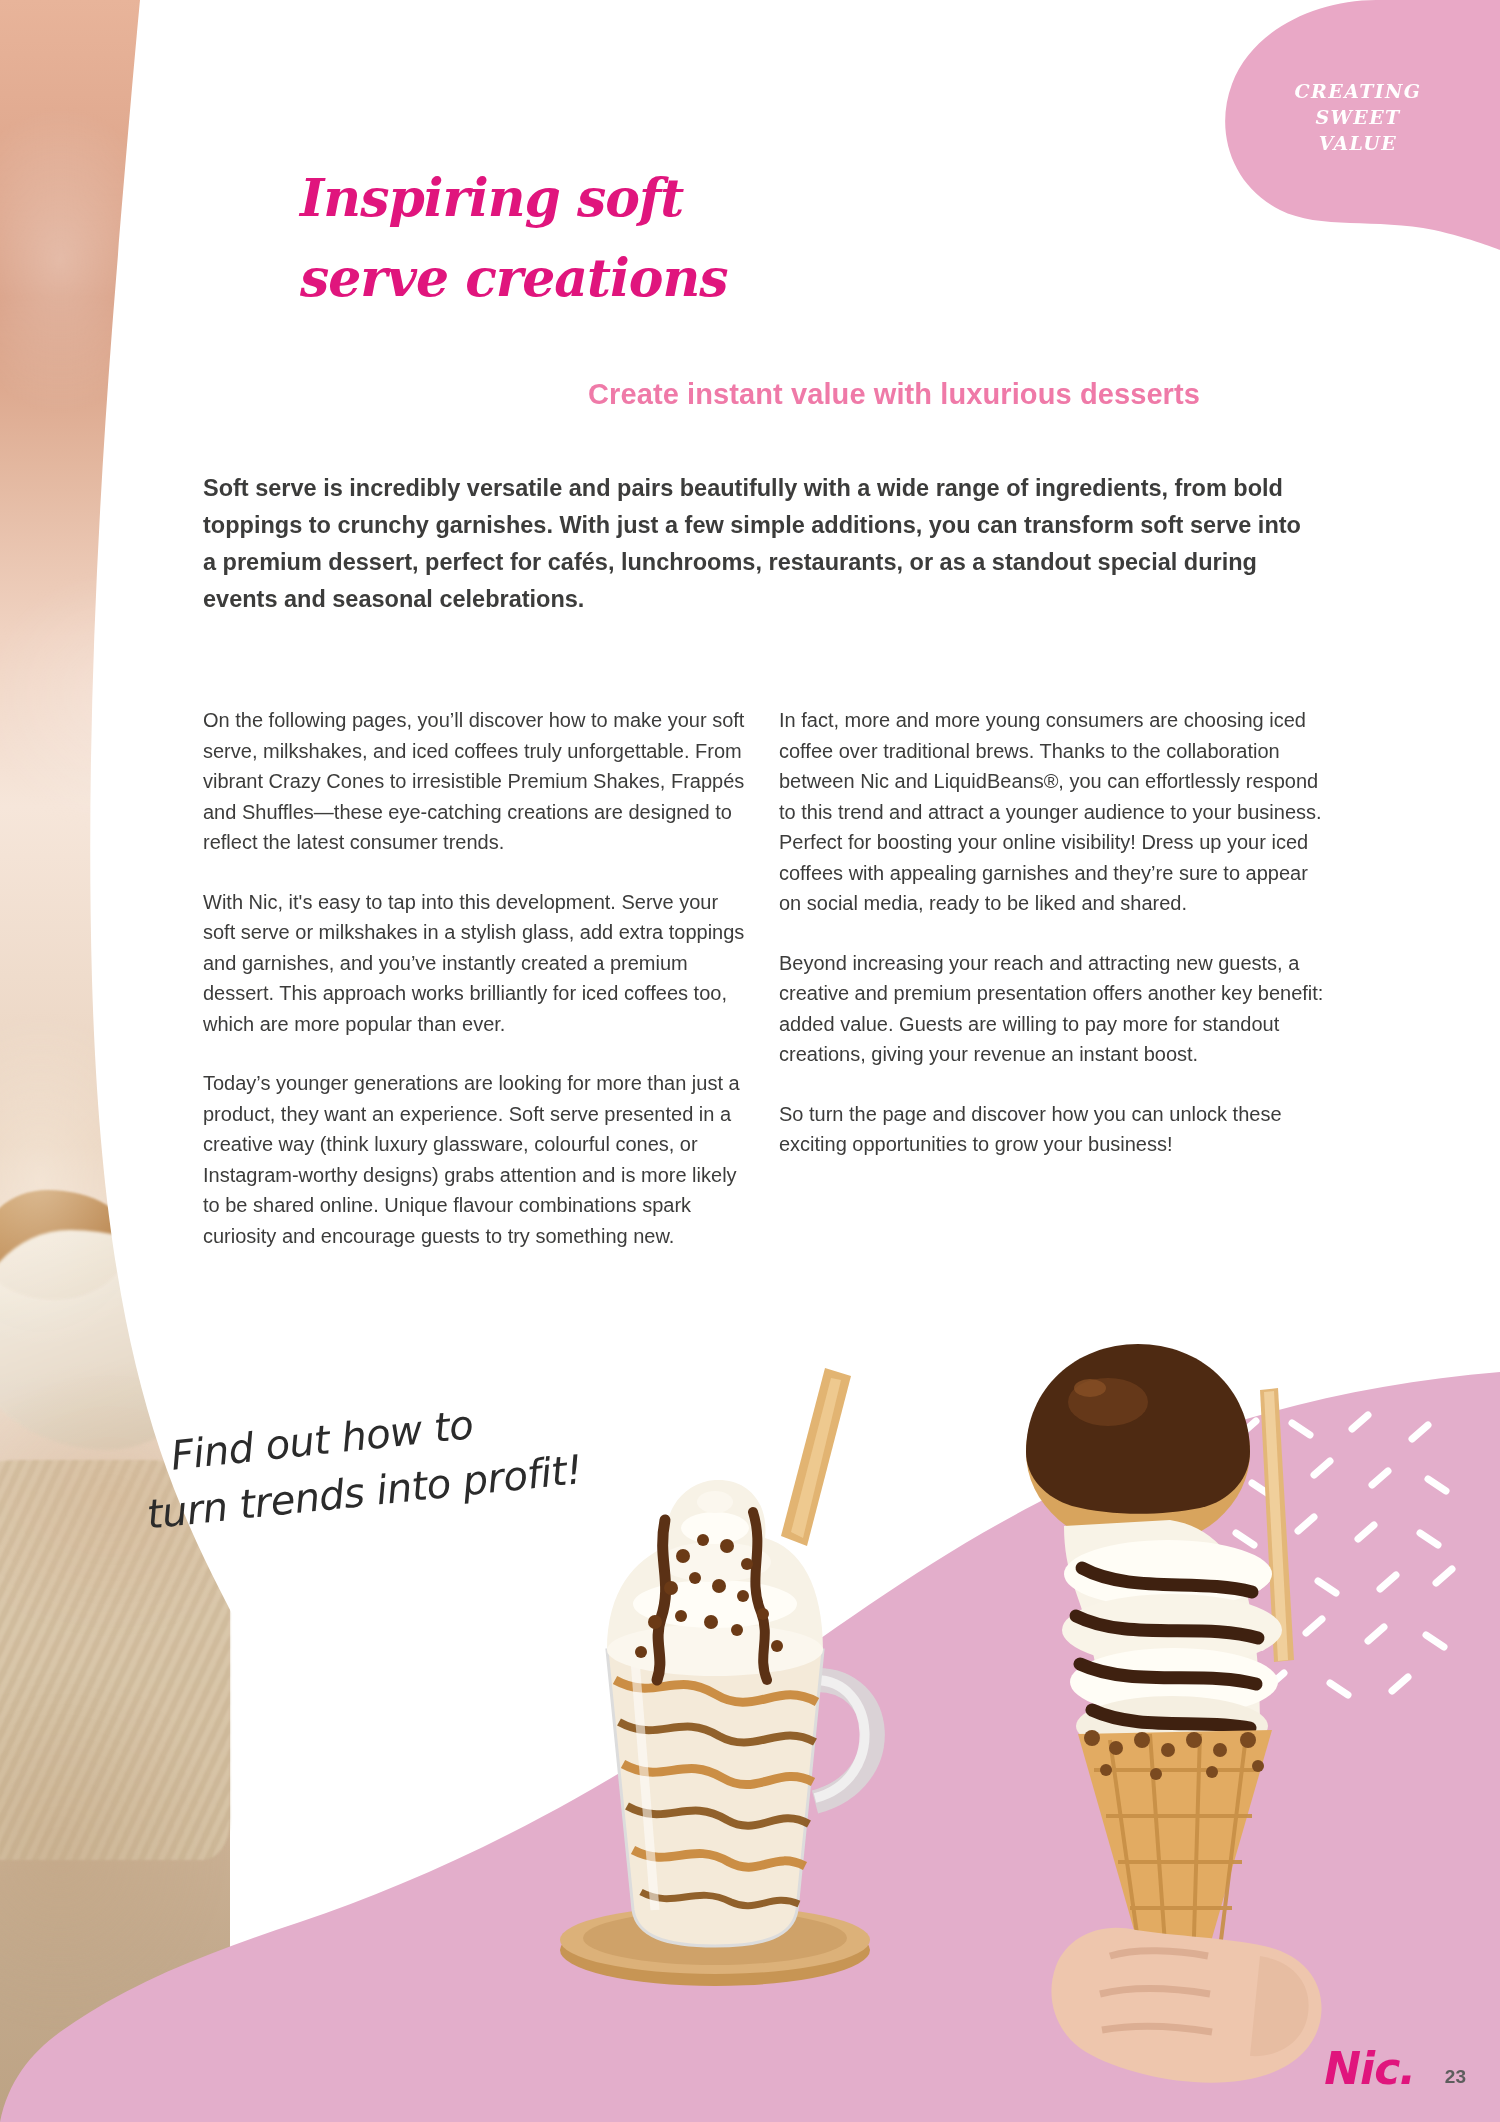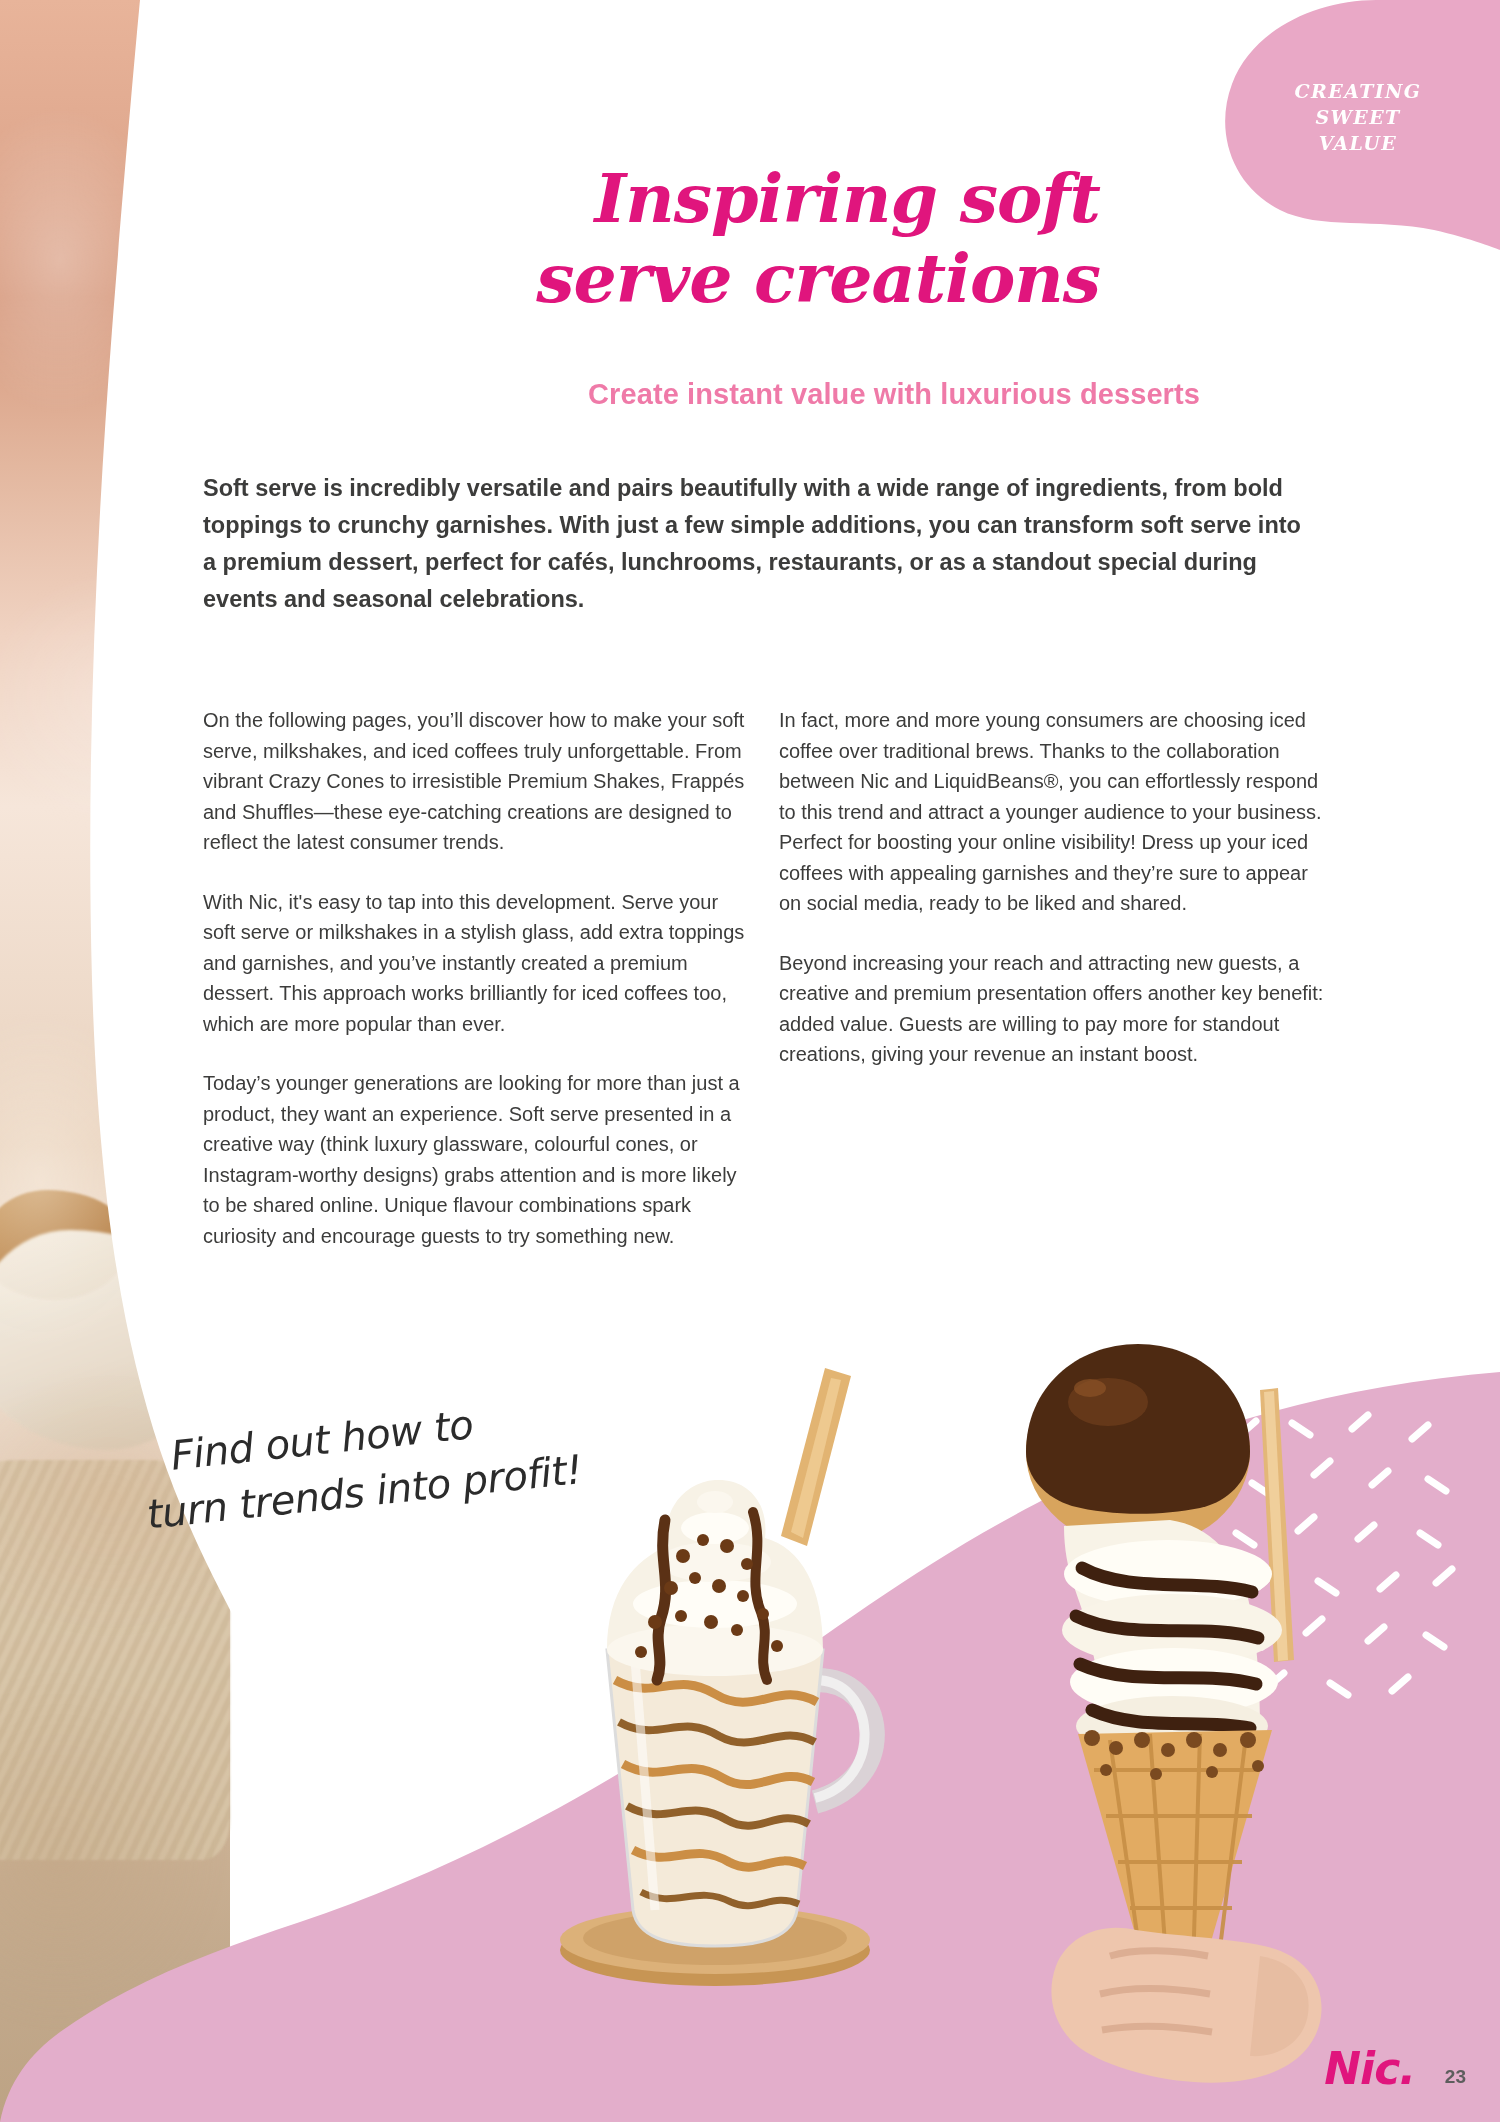--- a/index.html
+++ b/index.html
@@ -128,25 +128,25 @@
 
   
   .headline {
     position: absolute;
     left: 300px;
     top: 142px;
     width: 800px;
     font-family: "DejaVu Serif", serif;
     font-style: italic;
     font-weight: bold;
-    font-size: 68px;
+    font-size: 52px;
     line-height: 80px;
     color: #e0157d;
     letter-spacing: -1px;
-    text-align: right;
+    text-align: left;
     margin-top: 16px;
   }
   .subhead {
     position: absolute;
     left: 200px;
     top: 378px;
     width: 1000px;
     text-align: right;
     font-size: 29px;
     font-weight: bold;
@@ -284,20 +284,21 @@
   <div class="lead">Soft serve is incredibly versatile and pairs beautifully with a wide range of ingredients, from bold toppings to crunchy garnishes. With just a few simple additions, you can transform soft serve into a premium dessert, perfect for cafés, lunchrooms, restaurants, or as a standout special during events and seasonal celebrations.</div>
 
   <div class="col left">
     <p>On the following pages, you’ll discover how to make your soft serve, milkshakes, and iced coffees truly unforgettable. From vibrant Crazy Cones to irresistible Premium Shakes, Frappés and Shuffles—these eye-catching creations are designed to reflect the latest consumer trends.</p>
     <p>With Nic, it's easy to tap into this development. Serve your soft serve or milkshakes in a stylish glass, add extra toppings and garnishes, and you’ve instantly created a premium dessert. This approach works brilliantly for iced coffees too, which are more popular than ever.</p>
     <p>Today’s younger generations are looking for more than just a product, they want an experience. Soft serve presented in a creative way (think luxury glassware, colourful cones, or Instagram-worthy designs) grabs attention and is more likely to be shared online. Unique flavour combinations spark curiosity and encourage guests to try something new.</p>
   </div>
   <div class="col right">
     <p>In fact, more and more young consumers are choosing iced coffee over traditional brews. Thanks to the collaboration between Nic and LiquidBeans®, you can effortlessly respond to this trend and attract a younger audience to your business. Perfect for boosting your online visibility! Dress up your iced coffees with appealing garnishes and they’re sure to appear on social media, ready to be liked and shared.</p>
     <p>Beyond increasing your reach and attracting new guests, a creative and premium presentation offers another key benefit: added value. Guests are willing to pay more for standout creations, giving your revenue an instant boost.</p>
+    <p>So turn the page and discover how you can unlock these exciting opportunities to grow your business!</p>
   </div>
 
   <div class="handwriting">
     <div>Find out how to</div>
     <div style="margin-left:-30px;">turn trends into profit!</div>
   </div>
 
   <svg class="sprinkles" viewBox="0 0 250 330">
     <g stroke="#ffffff" stroke-width="7" stroke-linecap="round">
       <line x1="18" y1="30" x2="34" y2="16"></line>

